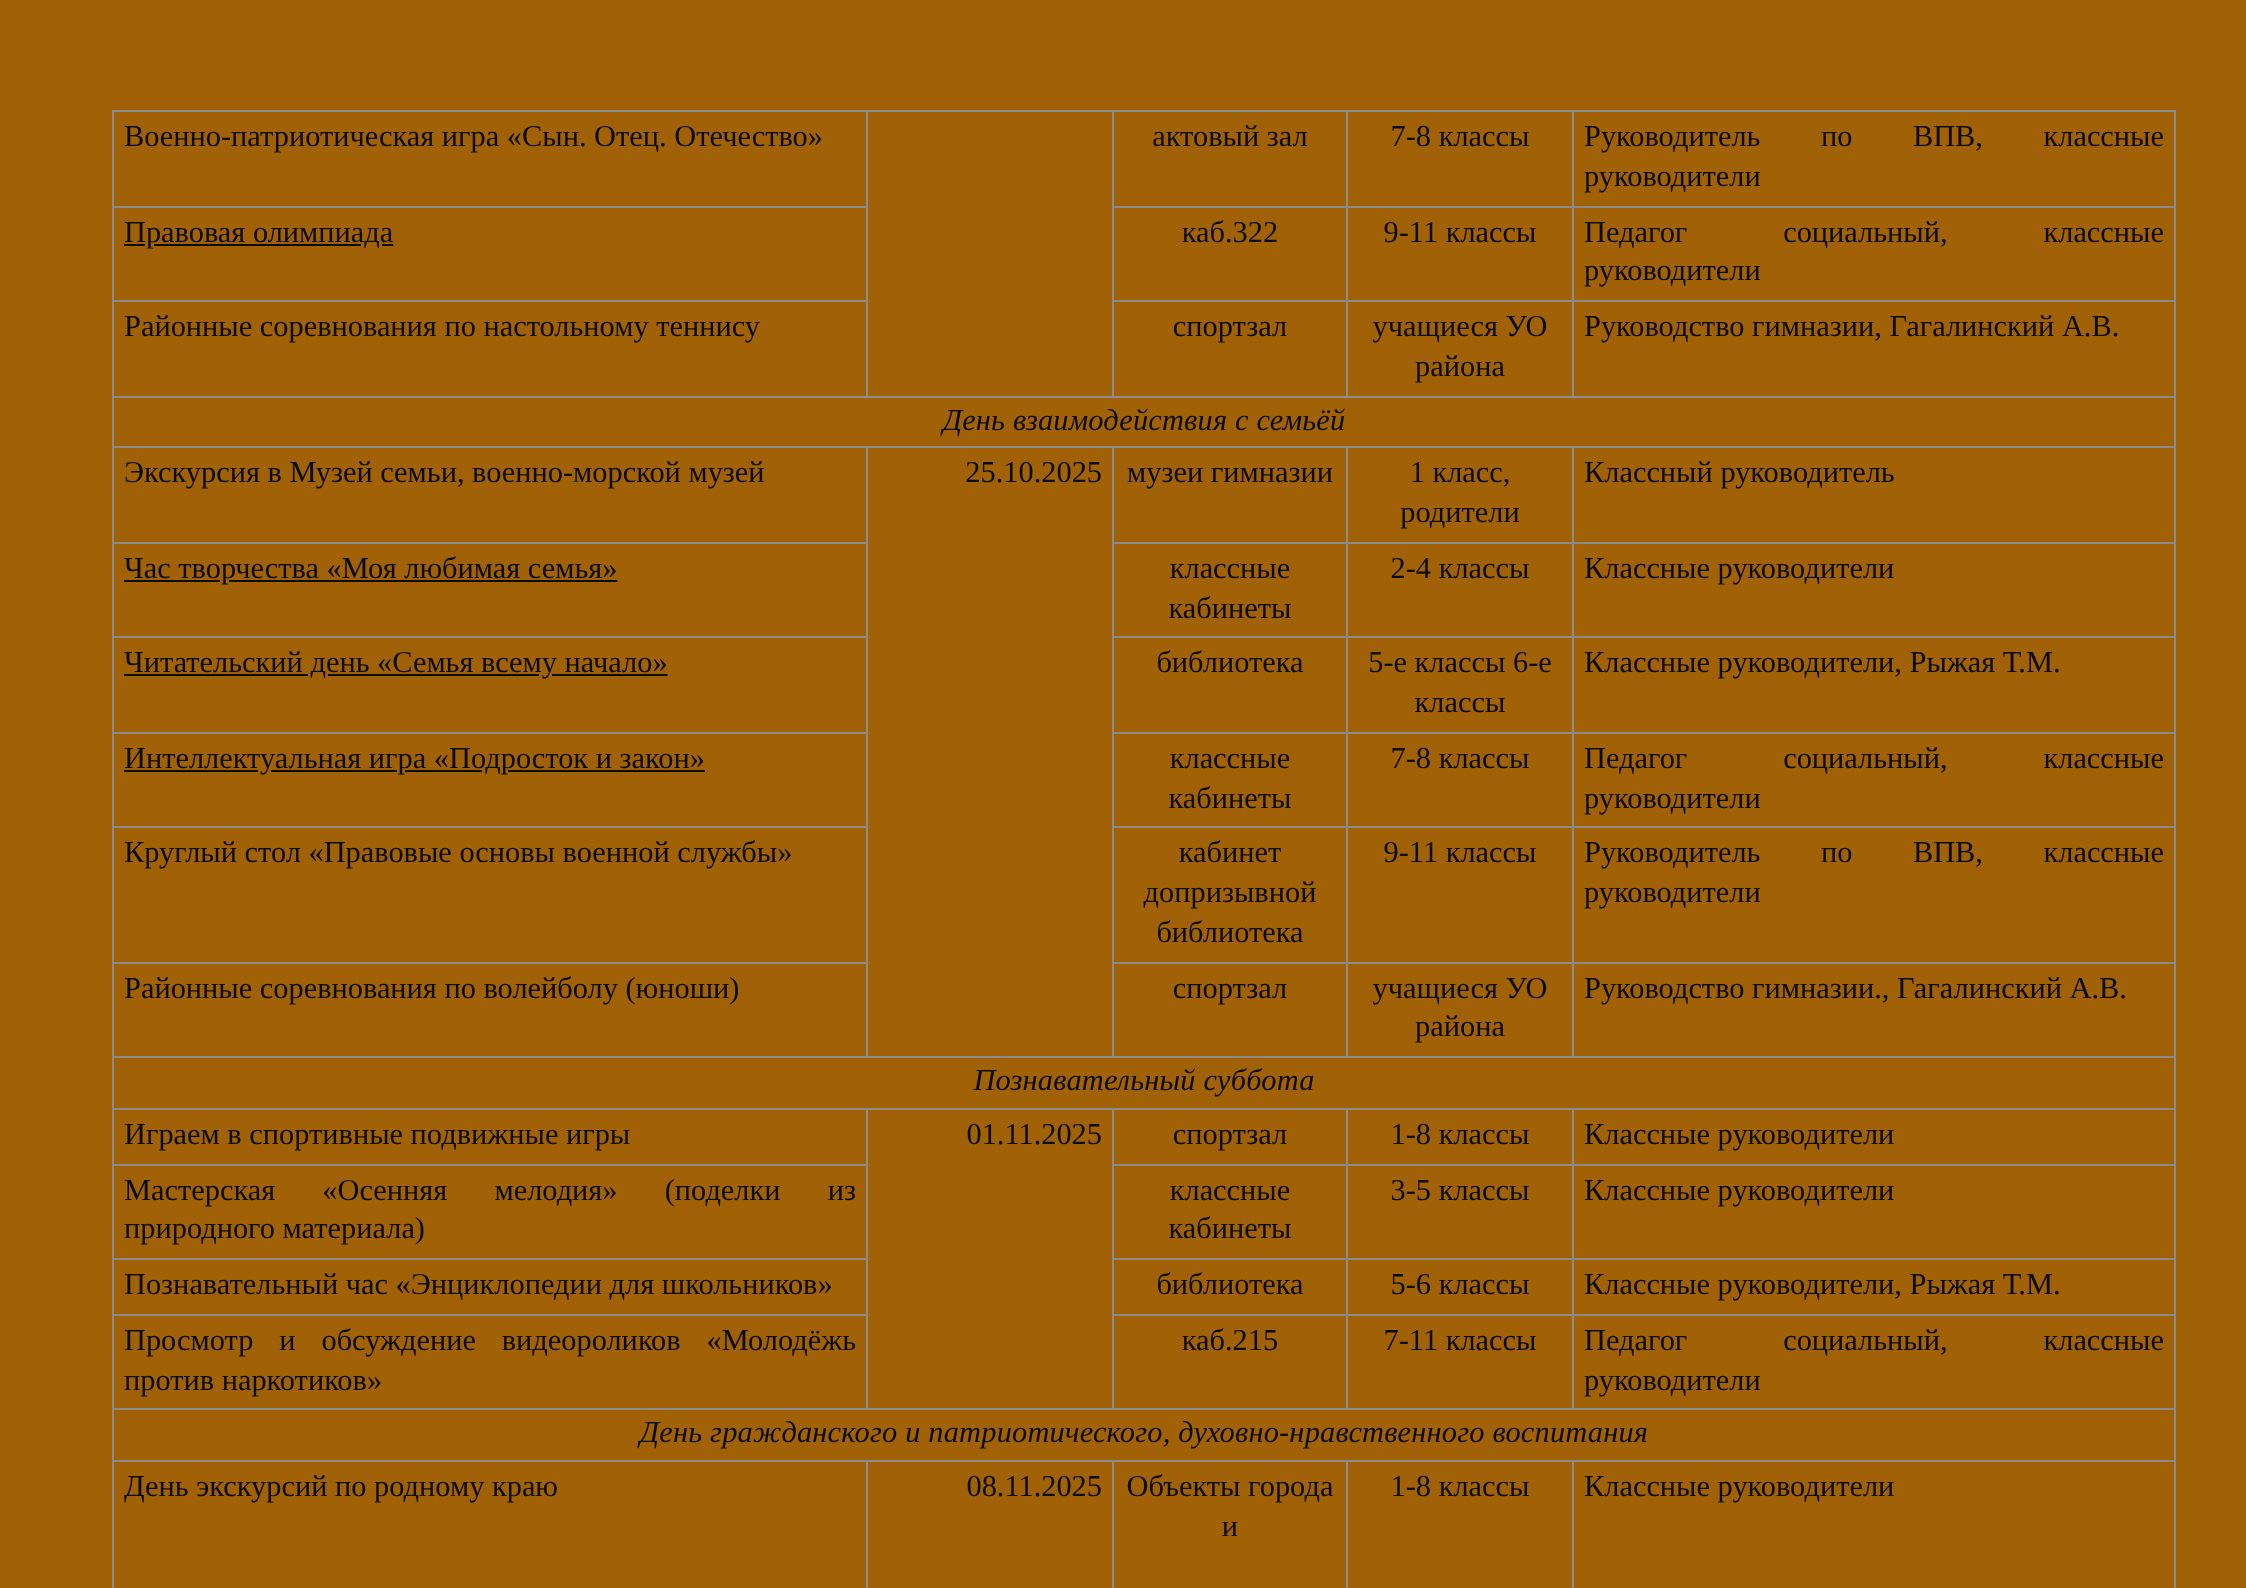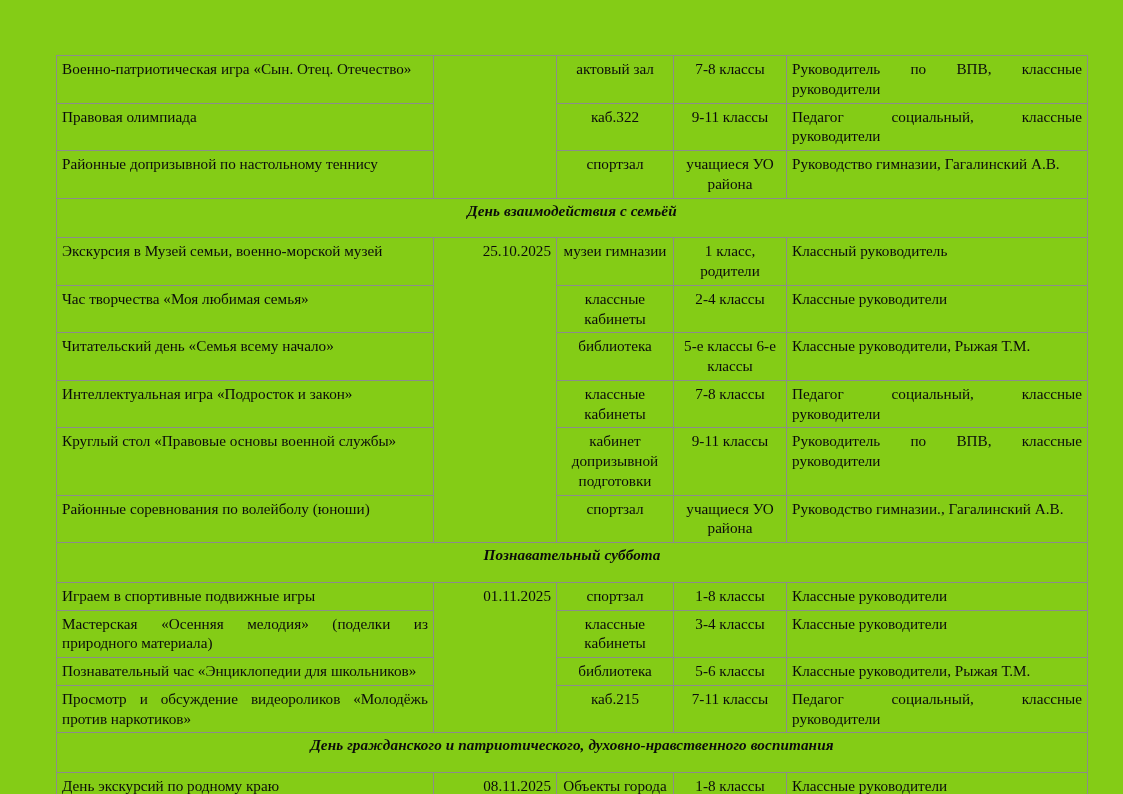--- a/index.html
+++ b/index.html
@@ -15,21 +15,21 @@
     overflow: hidden;
     font-family: "Liberation Serif", "DejaVu Serif", serif;
     color: #0b0b0b;
   }
 
   .page {
     position: absolute;
     left: 0; top: 0;
     width: 1123px;
     height: 794px;
-    background: #84cc16;
+    background: #a16207;
   }
 
   .sheet {
     position: absolute;
     left: 56px;
     top: 55px;
     width: 1031px;
   }
 
   table.plan {
@@ -73,29 +73,29 @@
     text-align: center;
   }
   td.resp {
     text-align: justify;
     text-align-last: left;
     margin-left: 10px;
   }
 
   tr.section td {
     text-align: center;
-    font-weight: bold;
+    font-weight: normal;
     font-style: italic;
     padding-top: 2px;
-    padding-bottom: 17px;
+    padding-bottom: 3px;
     letter-spacing: 0.1px;
   }
 
   
-  .pad-sm { padding-bottom: 12px !important; }
+  .pad-sm { padding-bottom: 12px !important; text-decoration: underline; }
   .pad-lg { padding-bottom: 30px !important; }
 </style>
 </head>
 <body>
 
 <div class="page">
   <div class="sheet">
     <table class="plan">
       <colgroup>
         <col class="c-activity">
@@ -115,21 +115,21 @@
         </tr>
 
         <tr>
           <td class="activity pad-sm">Правовая олимпиада</td>
           <td class="place">каб.322</td>
           <td class="grades">9-11 классы</td>
           <td class="resp">Педагог социальный, классные руководители</td>
         </tr>
 
         <tr>
-          <td class="activity">Районные допризывной по настольному теннису</td>
+          <td class="activity">Районные соревнования по настольному теннису</td>
           <td class="place">спортзал</td>
           <td class="grades">учащиеся УО района</td>
           <td class="resp">Руководство гимназии, Гагалинский А.В.</td>
         </tr>
 
         <tr class="section">
           <td colspan="5">День взаимодействия с семьёй</td>
         </tr>
 
         <tr>
@@ -156,21 +156,21 @@
 
         <tr>
           <td class="activity pad-sm">Интеллектуальная игра «Подросток и закон»</td>
           <td class="place">классные кабинеты</td>
           <td class="grades">7-8 классы</td>
           <td class="resp">Педагог социальный, классные руководители</td>
         </tr>
 
         <tr>
           <td class="activity">Круглый стол «Правовые основы военной службы»</td>
-          <td class="place">кабинет допризывной подготовки</td>
+          <td class="place">кабинет допризывной библиотека</td>
           <td class="grades">9-11 классы</td>
           <td class="resp">Руководитель по ВПВ, классные руководители</td>
         </tr>
 
         <tr>
           <td class="activity">Районные соревнования по волейболу (юноши)</td>
           <td class="place">спортзал</td>
           <td class="grades">учащиеся УО района</td>
           <td class="resp">Руководство гимназии., Гагалинский А.В.</td>
         </tr>
@@ -183,21 +183,21 @@
           <td class="activity">Играем в спортивные подвижные игры</td>
           <td class="date" rowspan="4">01.11.2025</td>
           <td class="place">спортзал</td>
           <td class="grades">1-8 классы</td>
           <td class="resp">Классные руководители</td>
         </tr>
 
         <tr>
           <td class="activity">Мастерская «Осенняя мелодия» (поделки из природного материала)</td>
           <td class="place">классные кабинеты</td>
-          <td class="grades">3-4 классы</td>
+          <td class="grades">3-5 классы</td>
           <td class="resp">Классные руководители</td>
         </tr>
 
         <tr>
           <td class="activity">Познавательный час «Энциклопедии для школьников»</td>
           <td class="place">библиотека</td>
           <td class="grades">5-6 классы</td>
           <td class="resp">Классные руководители, Рыжая Т.М.</td>
         </tr>
 

